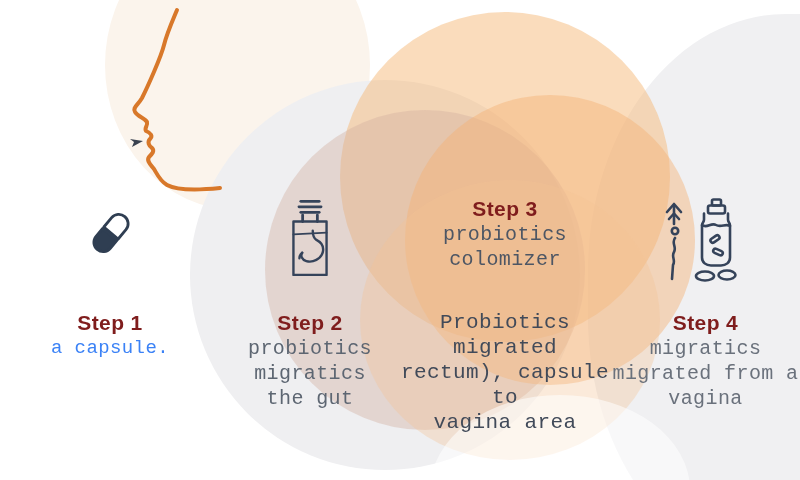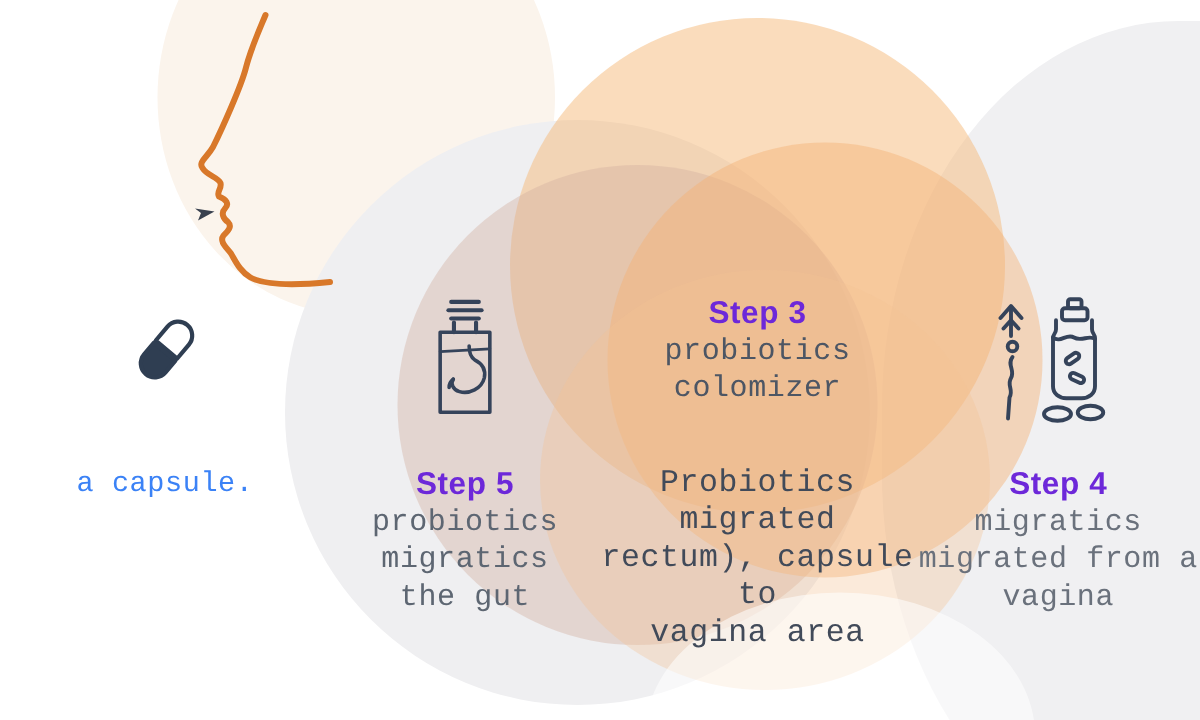--- a/index.html
+++ b/index.html
@@ -12,21 +12,21 @@
   .blob-gray-left{left:190px;top:80px;width:390px;height:390px;background:#efeff1;}
   .blob-gray-right{left:588px;top:14px;width:430px;height:560px;background:#f0f0f2;border-radius:46%;}
   .blob-peach-1{left:340px;top:12px;width:330px;height:330px;background:rgba(246,185,122,0.50);}
   .blob-peach-2{left:405px;top:95px;width:290px;height:290px;background:rgba(243,178,118,0.45);}
   .blob-peach-3{left:265px;top:110px;width:320px;height:320px;background:rgba(210,175,160,0.40);}
   .blob-peach-4{left:360px;top:180px;width:300px;height:280px;background:rgba(244,196,150,0.35);}
   .blob-white-soft{left:430px;top:395px;width:260px;height:190px;background:rgba(255,255,255,0.55);}
 
   .abs{position:absolute;}
   .col{position:absolute;text-align:center;letter-spacing:0.4px;}
-  .step-title{font-size:21px;font-weight:700;color:#6d28d9;line-height:26px;}
+  .step-title{font-size:21px;font-weight:700;color:#7f1d1d;line-height:26px;}
   .line{line-height:25px;font-family:Liberation Mono, monospace;}
   .t-light{font-size:19px;color:#3b82f6;}
   .t-med{font-size:20px;color:#5d6672;}
   .t-med2{font-size:20px;color:#6a717c;}
   .t-sub3{font-size:20px;color:#4d5664;}
   .t-dark{font-size:21px;color:#414a59;font-weight:500;line-height:25px;}
   svg{display:block;}
 </style>
 </head>
 <body>
@@ -54,39 +54,40 @@
   </svg>
 
   <div>
     <svg class="abs" style="left:83px;top:205px;" width="56" height="56" viewBox="0 0 60 60">
       <g transform="rotate(40 30 30)">
         <path d="M20,30 L20,17 A10,10 0 0 1 40,17 L40,30 Z" fill="#ffffff" stroke="#2f3e52" stroke-width="3" stroke-linejoin="round"></path>
         <path d="M20,32 L20,43 A10,10 0 0 0 40,43 L40,32 Z" fill="#2f3e52" stroke="#2f3e52" stroke-width="3" stroke-linejoin="round"></path>
       </g>
     </svg>
     <div class="col" style="left:20px;top:310px;width:180px;">
+      <div class="step-title">Step 1</div>
       <div class="line t-light">a capsule.</div>
     </div>
   </div>
 
   <div>
     <svg class="abs" style="left:287px;top:197px;" width="46" height="84" viewBox="0 0 50 90">
       <g fill="none" stroke="#35435a" stroke-width="3" stroke-linecap="round" stroke-linejoin="round">
         <path d="M15,4 h20"></path>
           <path d="M13,10 h24"></path>
           <path d="M15,16 h20"></path>
         <path d="M17,19 v7 M33,19 v7"></path>
         <rect x="7" y="26" width="36" height="58" stroke-width="2.6"></rect>
         <path d="M7,40 L43,38" stroke-width="2"></path>
         <path d="M28,36 c0,5 1,8 4,10 c6,3 8,8 7,13 c-2,8 -11,12 -18,10 c-5,-1.5 -6.5,-6 -4.5,-9" stroke-width="2.6"></path>
         <path d="M16.5,60 c-2,1.5 -3,3.5 -3,6" stroke-width="2.6"></path>
       </g>
     </svg>
     <div class="col" style="left:225px;top:310px;width:170px;">
-      <div class="step-title">Step 5</div>
+      <div class="step-title">Step 2</div>
       <div class="line t-med">probiotics</div>
       <div class="line t-med">migratics</div>
       <div class="line t-med">the gut</div>
     </div>
   </div>
 
   <div>
     <div class="col" style="left:398px;top:196px;width:214px;">
       <div class="step-title">Step 3</div>
       <div class="line t-sub3">probiotics</div>

